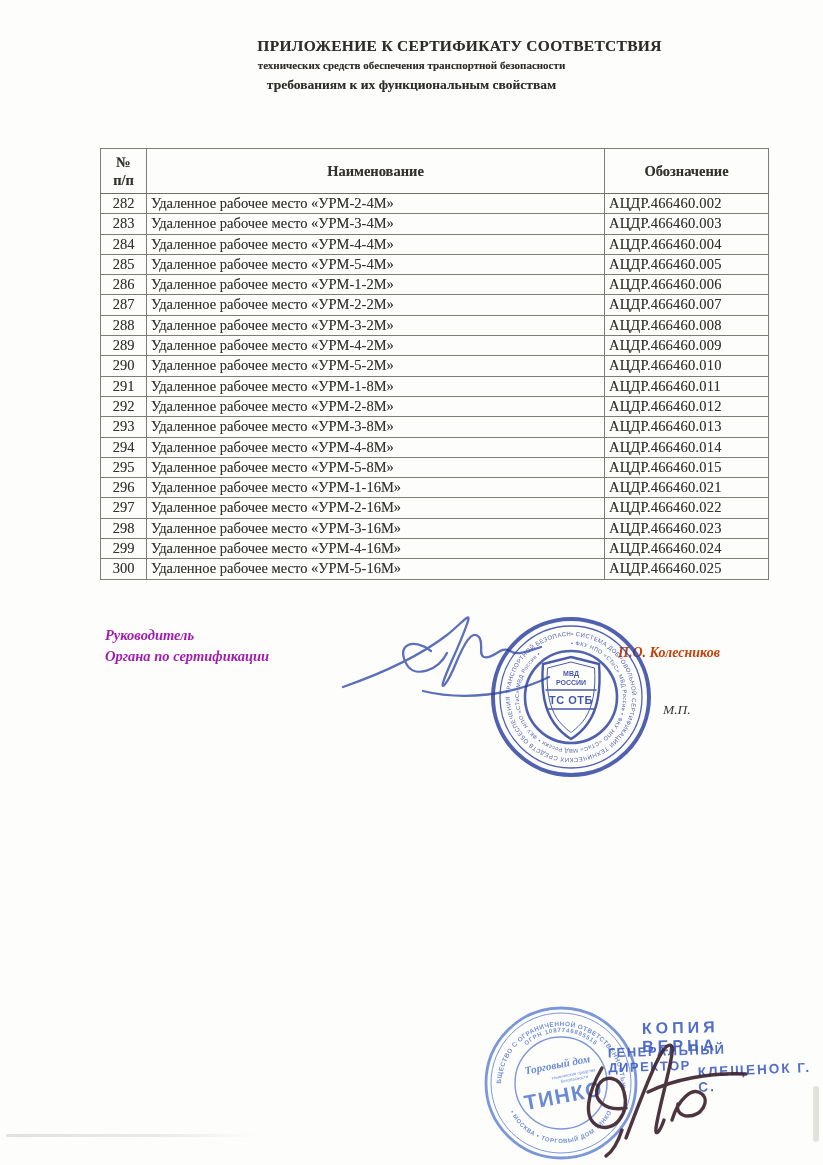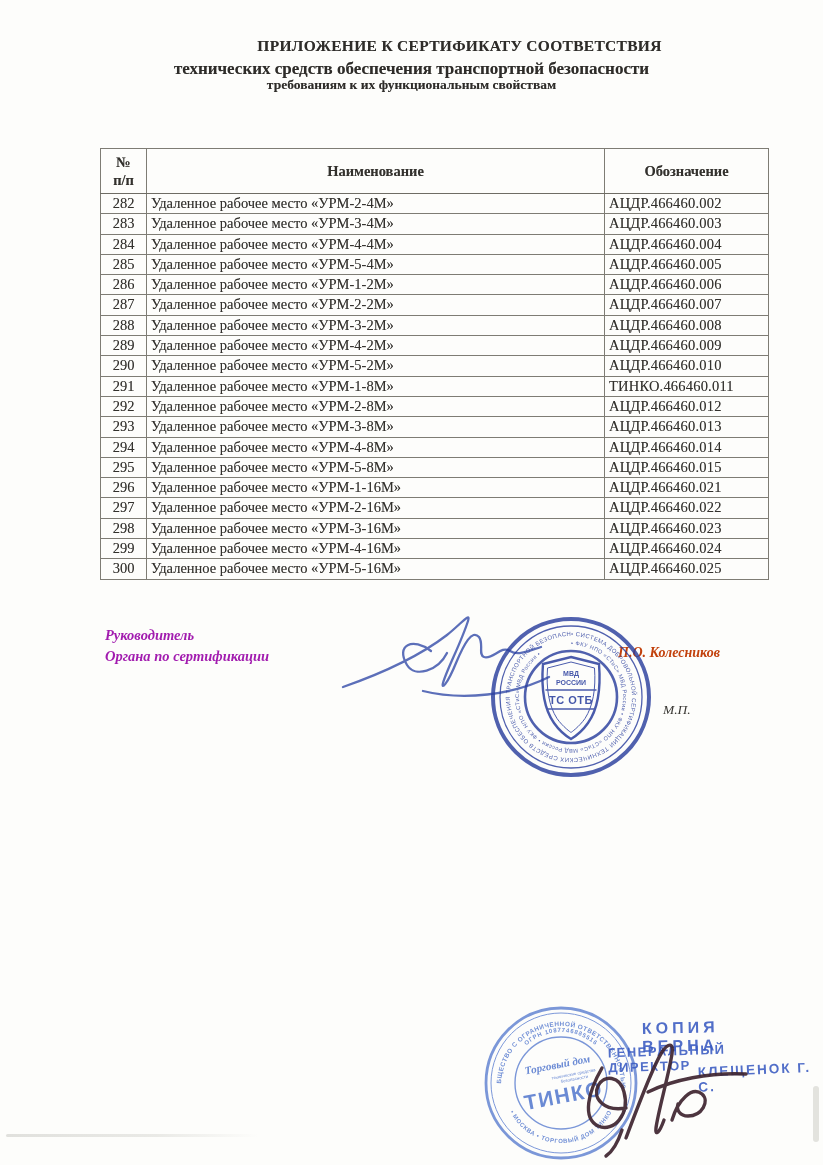--- a/index.html
+++ b/index.html
@@ -4,21 +4,21 @@
 <style>
   html,body{margin:0;padding:0;background:#e8e8e4;}
   .page{
     position:relative; width:823px; height:1165px; margin:0 auto;
     background:#fdfdfb; overflow:hidden;
     font-family:"Liberation Serif", serif; color:#2e2c29;
   }
   
   .hdr{position:absolute; left:0; width:823px; text-align:center; font-weight:bold;}
   .hdr.title{top:37px; font-size:15.5px; letter-spacing:.3px;padding-left:48px;}
-  .hdr.sub1{top:59px; font-size:17px;}
+  .hdr.sub1{top:59px; font-size:11px;}
   .hdr.sub2{top:77px; font-size:13.5px;}
   .hdr.cert{top:103px; font-size:16px;}
   
   table.doc{
     position:absolute; left:100px; top:148px; width:668px;
     border-collapse:collapse; table-layout:fixed;
     font-size:14.5px; color:#33312d;
   }
   table.doc col.c1{width:46px;} table.doc col.c2{width:458px;} table.doc col.c3{width:164px;}
   table.doc th, table.doc td{border:1px solid #7e7c74; overflow:hidden; white-space:nowrap;}
@@ -120,21 +120,21 @@
 
     <tr>
       <td class="num">290</td>
       <td class="name">Удаленное рабочее место «УРМ-5-2М»</td>
       <td class="desig">АЦДР.466460.010</td>
     </tr>
 
     <tr>
       <td class="num">291</td>
       <td class="name">Удаленное рабочее место «УРМ-1-8М»</td>
-      <td class="desig">ТИНКО.466460.011</td>
+      <td class="desig">АЦДР.466460.011</td>
     </tr>
 
     <tr>
       <td class="num">292</td>
       <td class="name">Удаленное рабочее место «УРМ-2-8М»</td>
       <td class="desig">АЦДР.466460.012</td>
     </tr>
 
     <tr>
       <td class="num">293</td>

